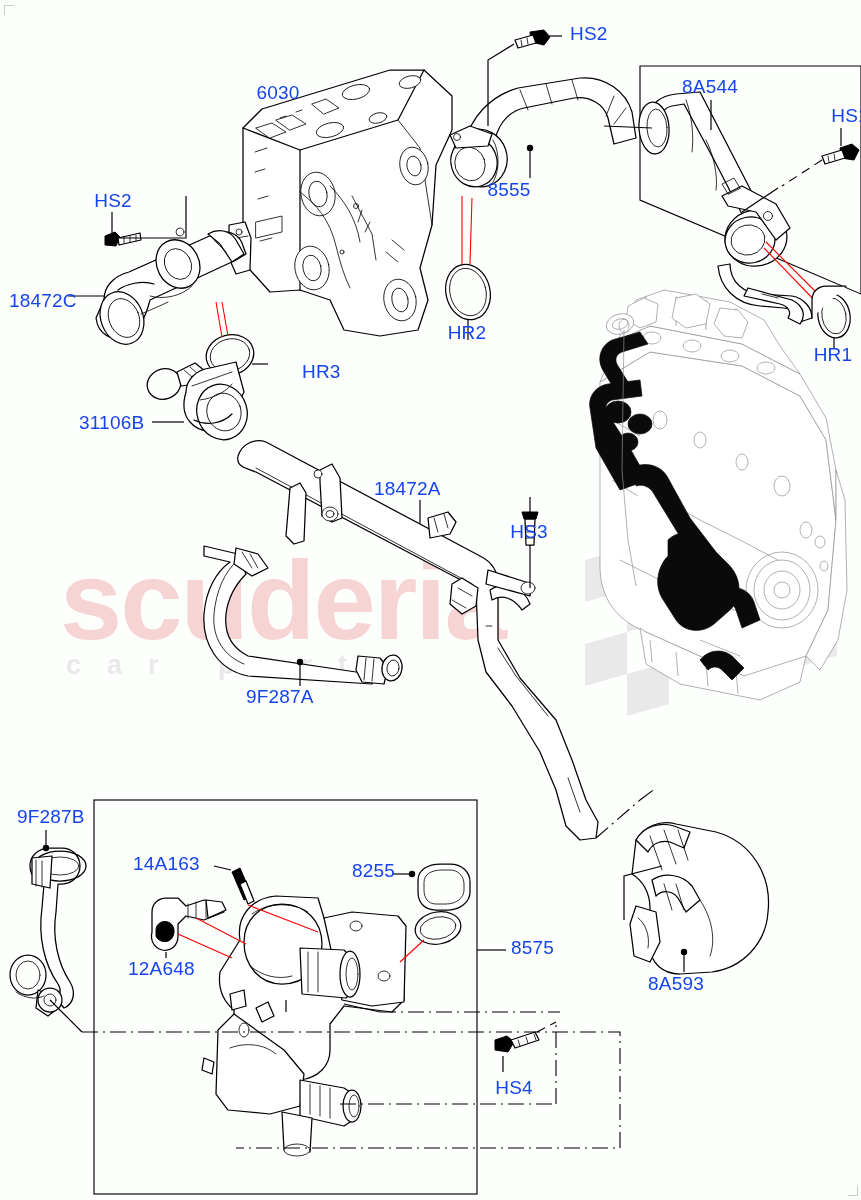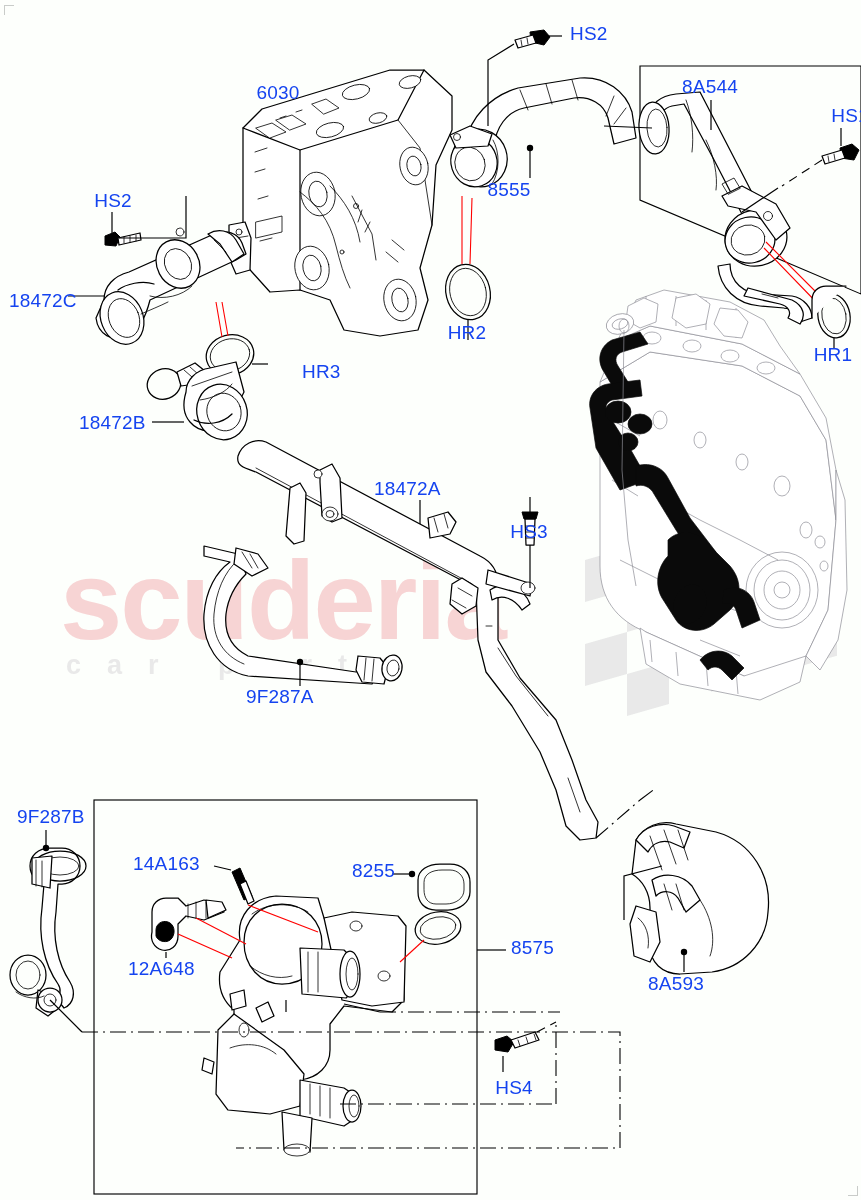--- a/index.html
+++ b/index.html
@@ -543,21 +543,21 @@
   <div class="label" style="left:278px; top:55px; transform:translateX(-50%);margin-top:28px;">6030</div>
   <div class="label" style="left:570px; top:24px;">HS2</div>
   <div class="label" style="left:710px; top:77px; transform:translateX(-50%);">8A544</div>
   <div class="label" style="left:822px; top:106px; transform:translateX(-50%);margin-left:28px;">HS1</div>
   <div class="label" style="left:509px; top:180px; transform:translateX(-50%);">8555</div>
   <div class="label" style="left:113px; top:191px; transform:translateX(-50%);">HS2</div>
   <div class="label" style="left:9px; top:291px;">18472C</div>
   <div class="label" style="left:467px; top:323px; transform:translateX(-50%);">HR2</div>
   <div class="label" style="left:833px; top:345px; transform:translateX(-50%);">HR1</div>
   <div class="label" style="left:275px; top:362px;margin-left:27px;">HR3</div>
-  <div class="label" style="left:79px; top:413px;">18472B</div>
+  <div class="label" style="left:79px; top:413px;">31106B</div>
   <div class="label" style="left:374px; top:479px;">18472A</div>
   <div class="label" style="left:529px; top:474px; transform:translateX(-50%);margin-top:48px;">HS3</div>
   <div class="label" style="left:246px; top:687px;">9F287A</div>
   <div class="label" style="left:17px; top:807px;">9F287B</div>
   <div class="label" style="left:133px; top:854px;">14A163</div>
   <div class="label" style="left:352px; top:861px;">8255</div>
   <div class="label" style="left:128px; top:959px;">12A648</div>
   <div class="label" style="left:511px; top:938px;">8575</div>
   <div class="label" style="left:676px; top:974px; transform:translateX(-50%);">8A593</div>
   <div class="label" style="left:514px; top:1078px; transform:translateX(-50%);">HS4</div>

